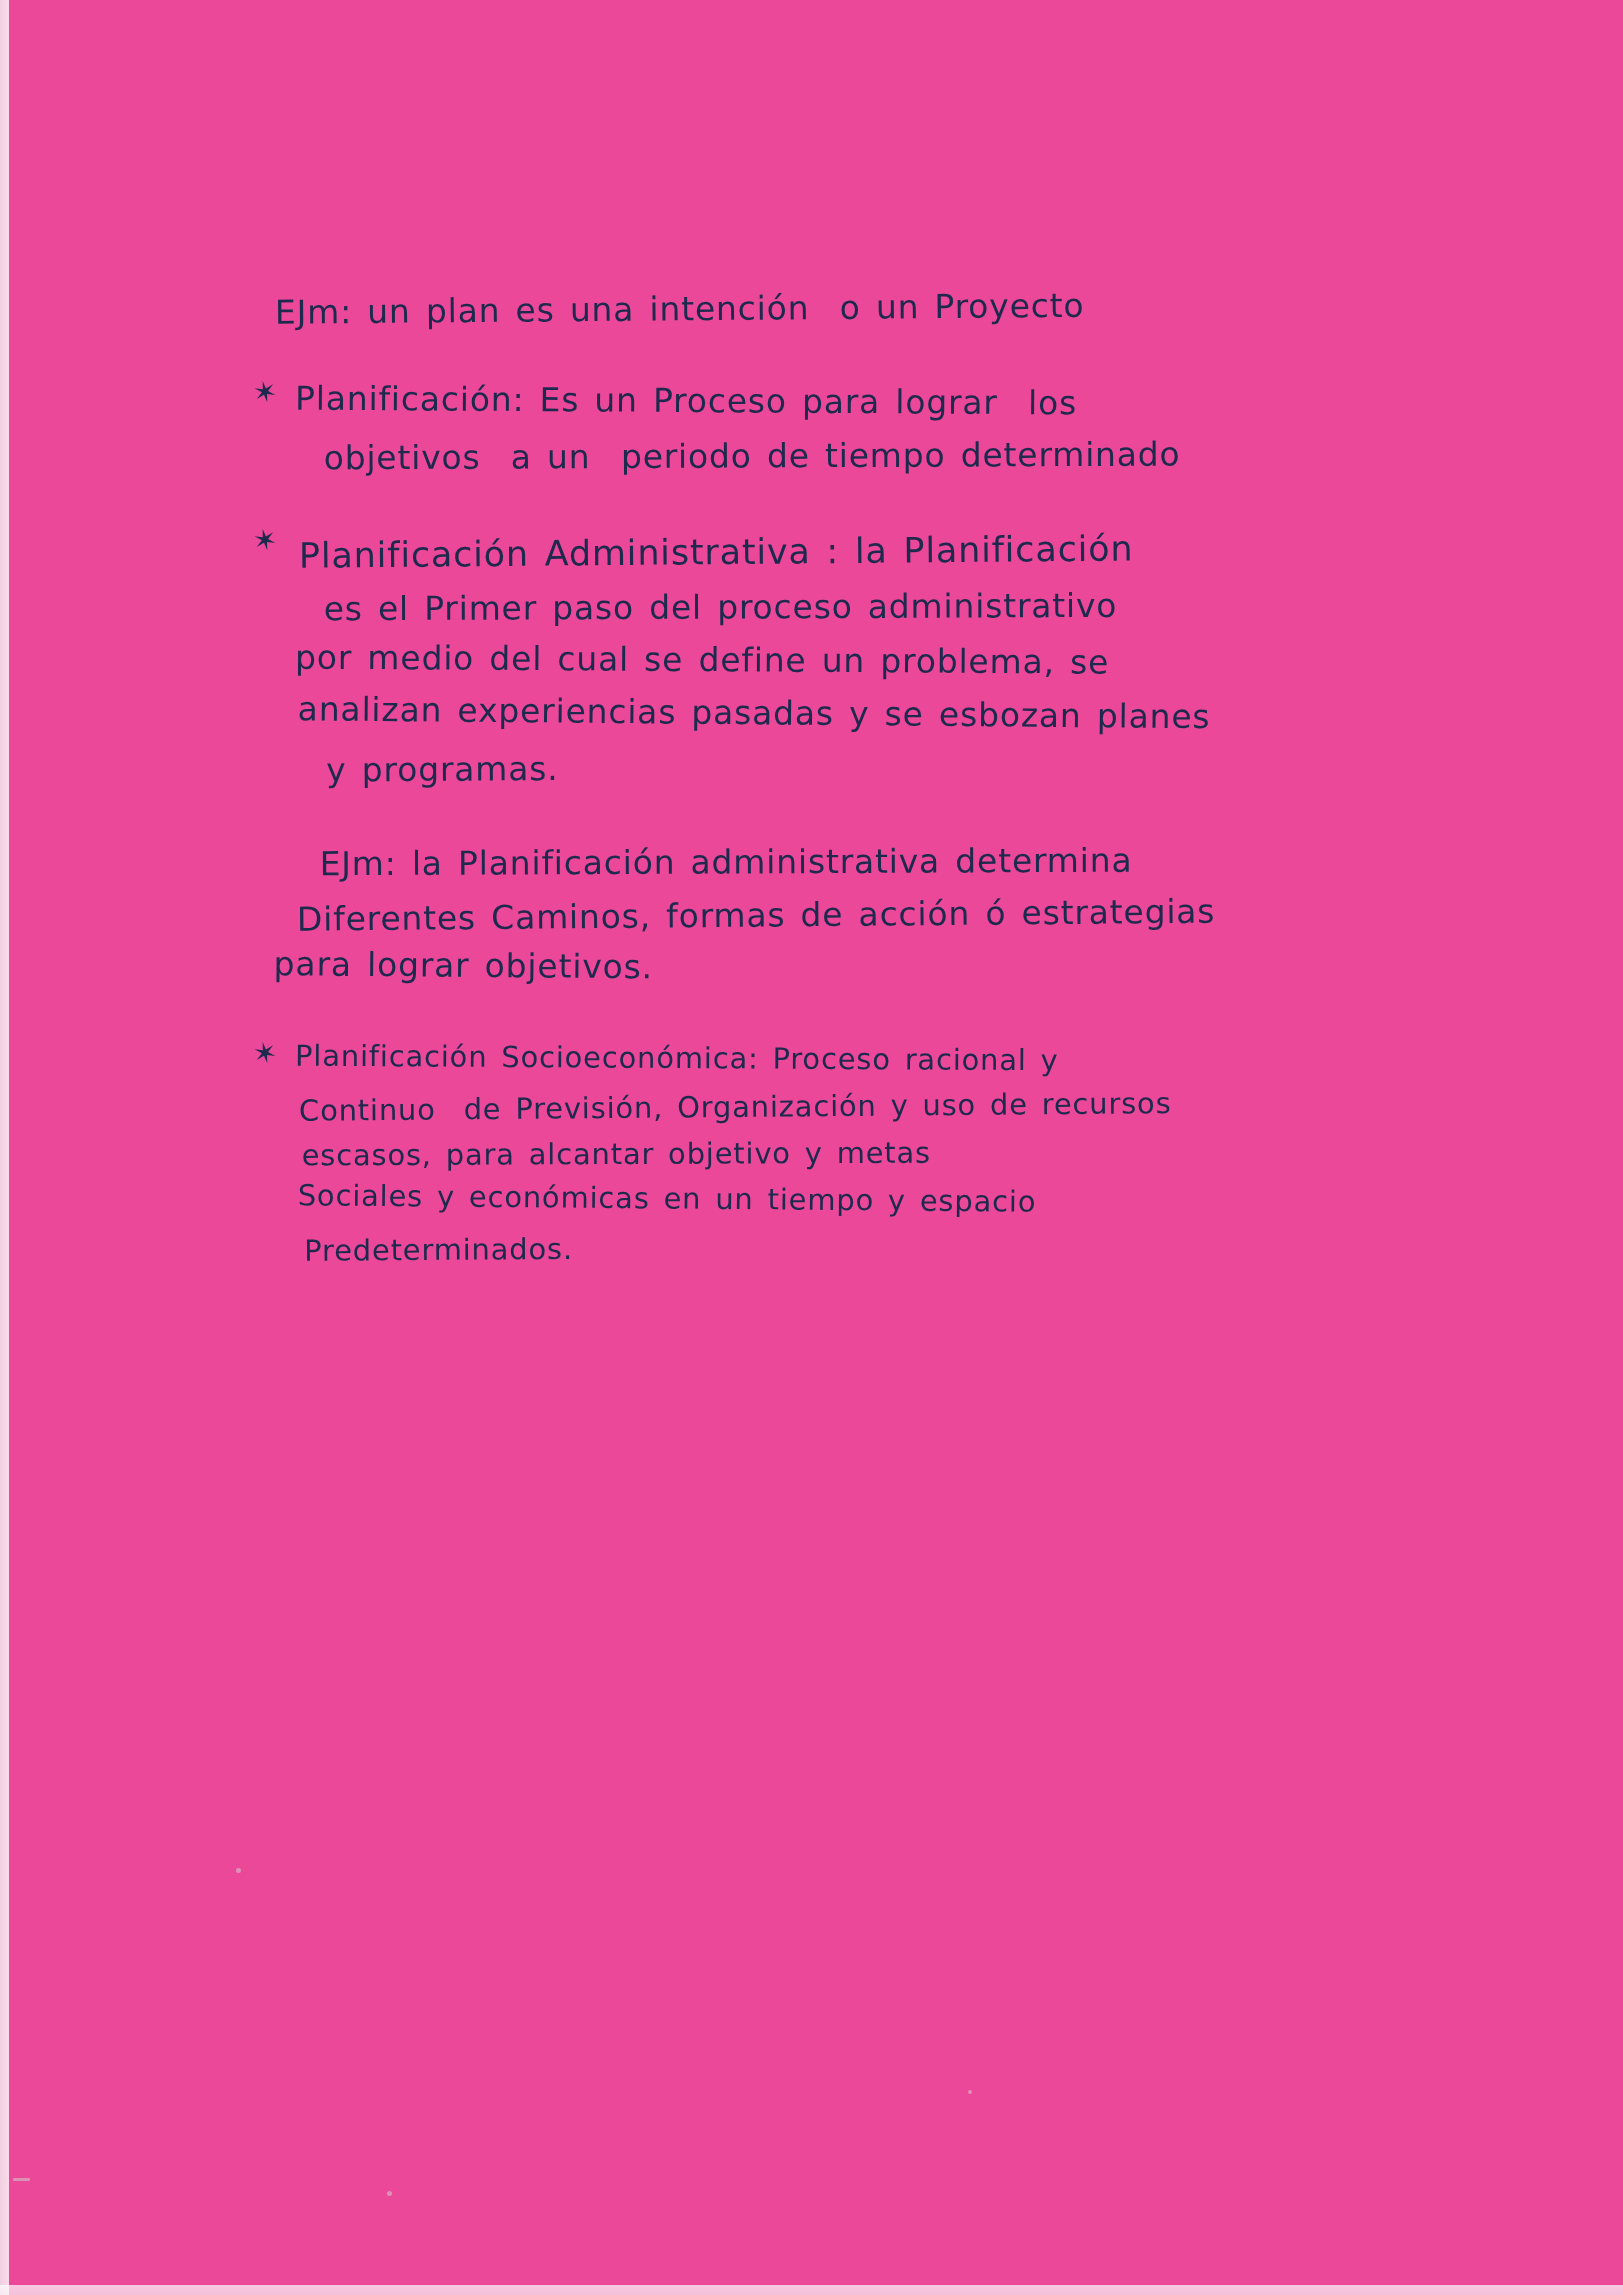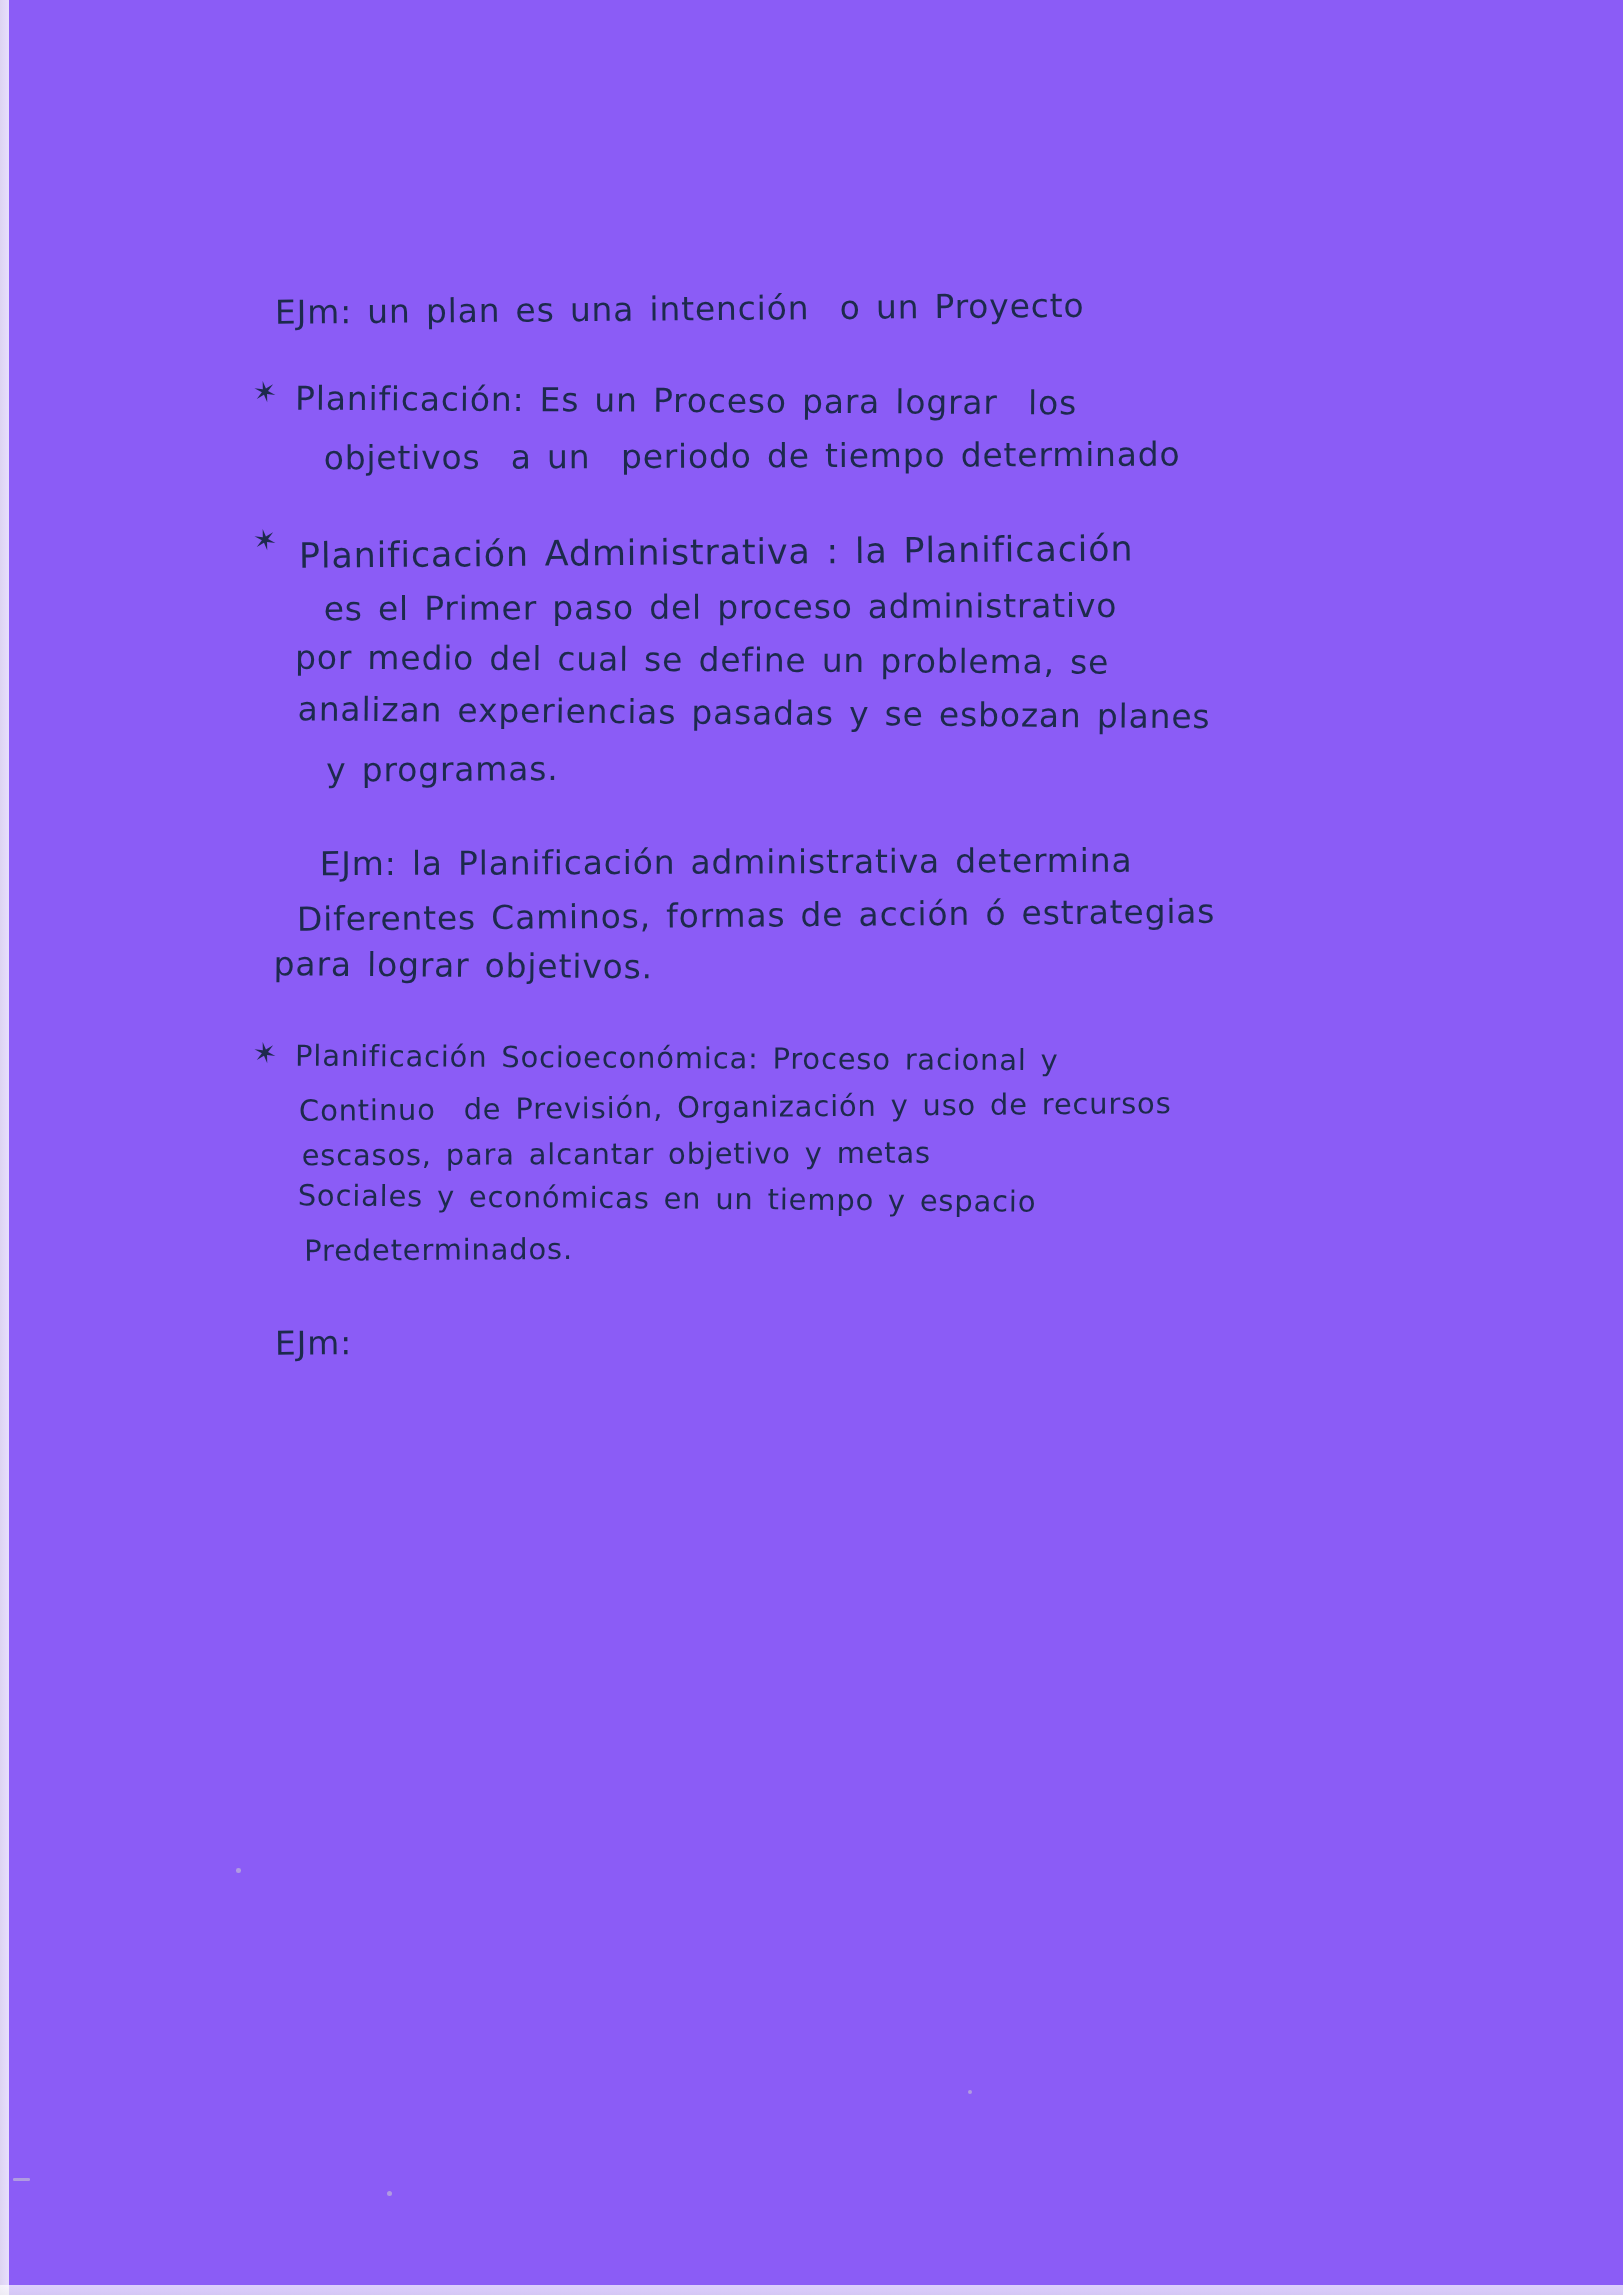--- a/index.html
+++ b/index.html
@@ -12,21 +12,21 @@
     height: 2295px;
     position: relative;
     font-family: "DejaVu Sans", sans-serif;
     overflow: hidden;
   }
 
   
   #page {
     position: absolute;
     inset: 0;
-    background: #8b5cf6;
+    background: #ec4899;
   }
 
   
   .scan-edge-left {
     position: absolute;
     left: 0;
     top: 0;
     width: 9.2px;
     height: 100%;
     background: linear-gradient(to right, #f1f1f1, #ffffff);
@@ -144,19 +144,16 @@
 
     <div class="para p-bullet">
       <span class="bullet-star">✶</span>
       <span class="line j2 sz-sm">Planificación Socioeconómica: Proceso racional y</span>
       <span class="line j1 sz-sm">Continuo  de Previsión, Organización y uso de recursos</span>
       <span class="line j3 sz-sm">escasos, para alcantar objetivo y metas</span>
       <span class="line j4 sz-sm">Sociales y económicas en un tiempo y espacio</span>
       <span class="line j5 sz-sm">Predeterminados.</span>
     </div>
 
-    <div class="para">
-      <span class="line j1">EJm:</span>
-    </div>
 
   </div>
 </div>
 
 
 </body></html>

